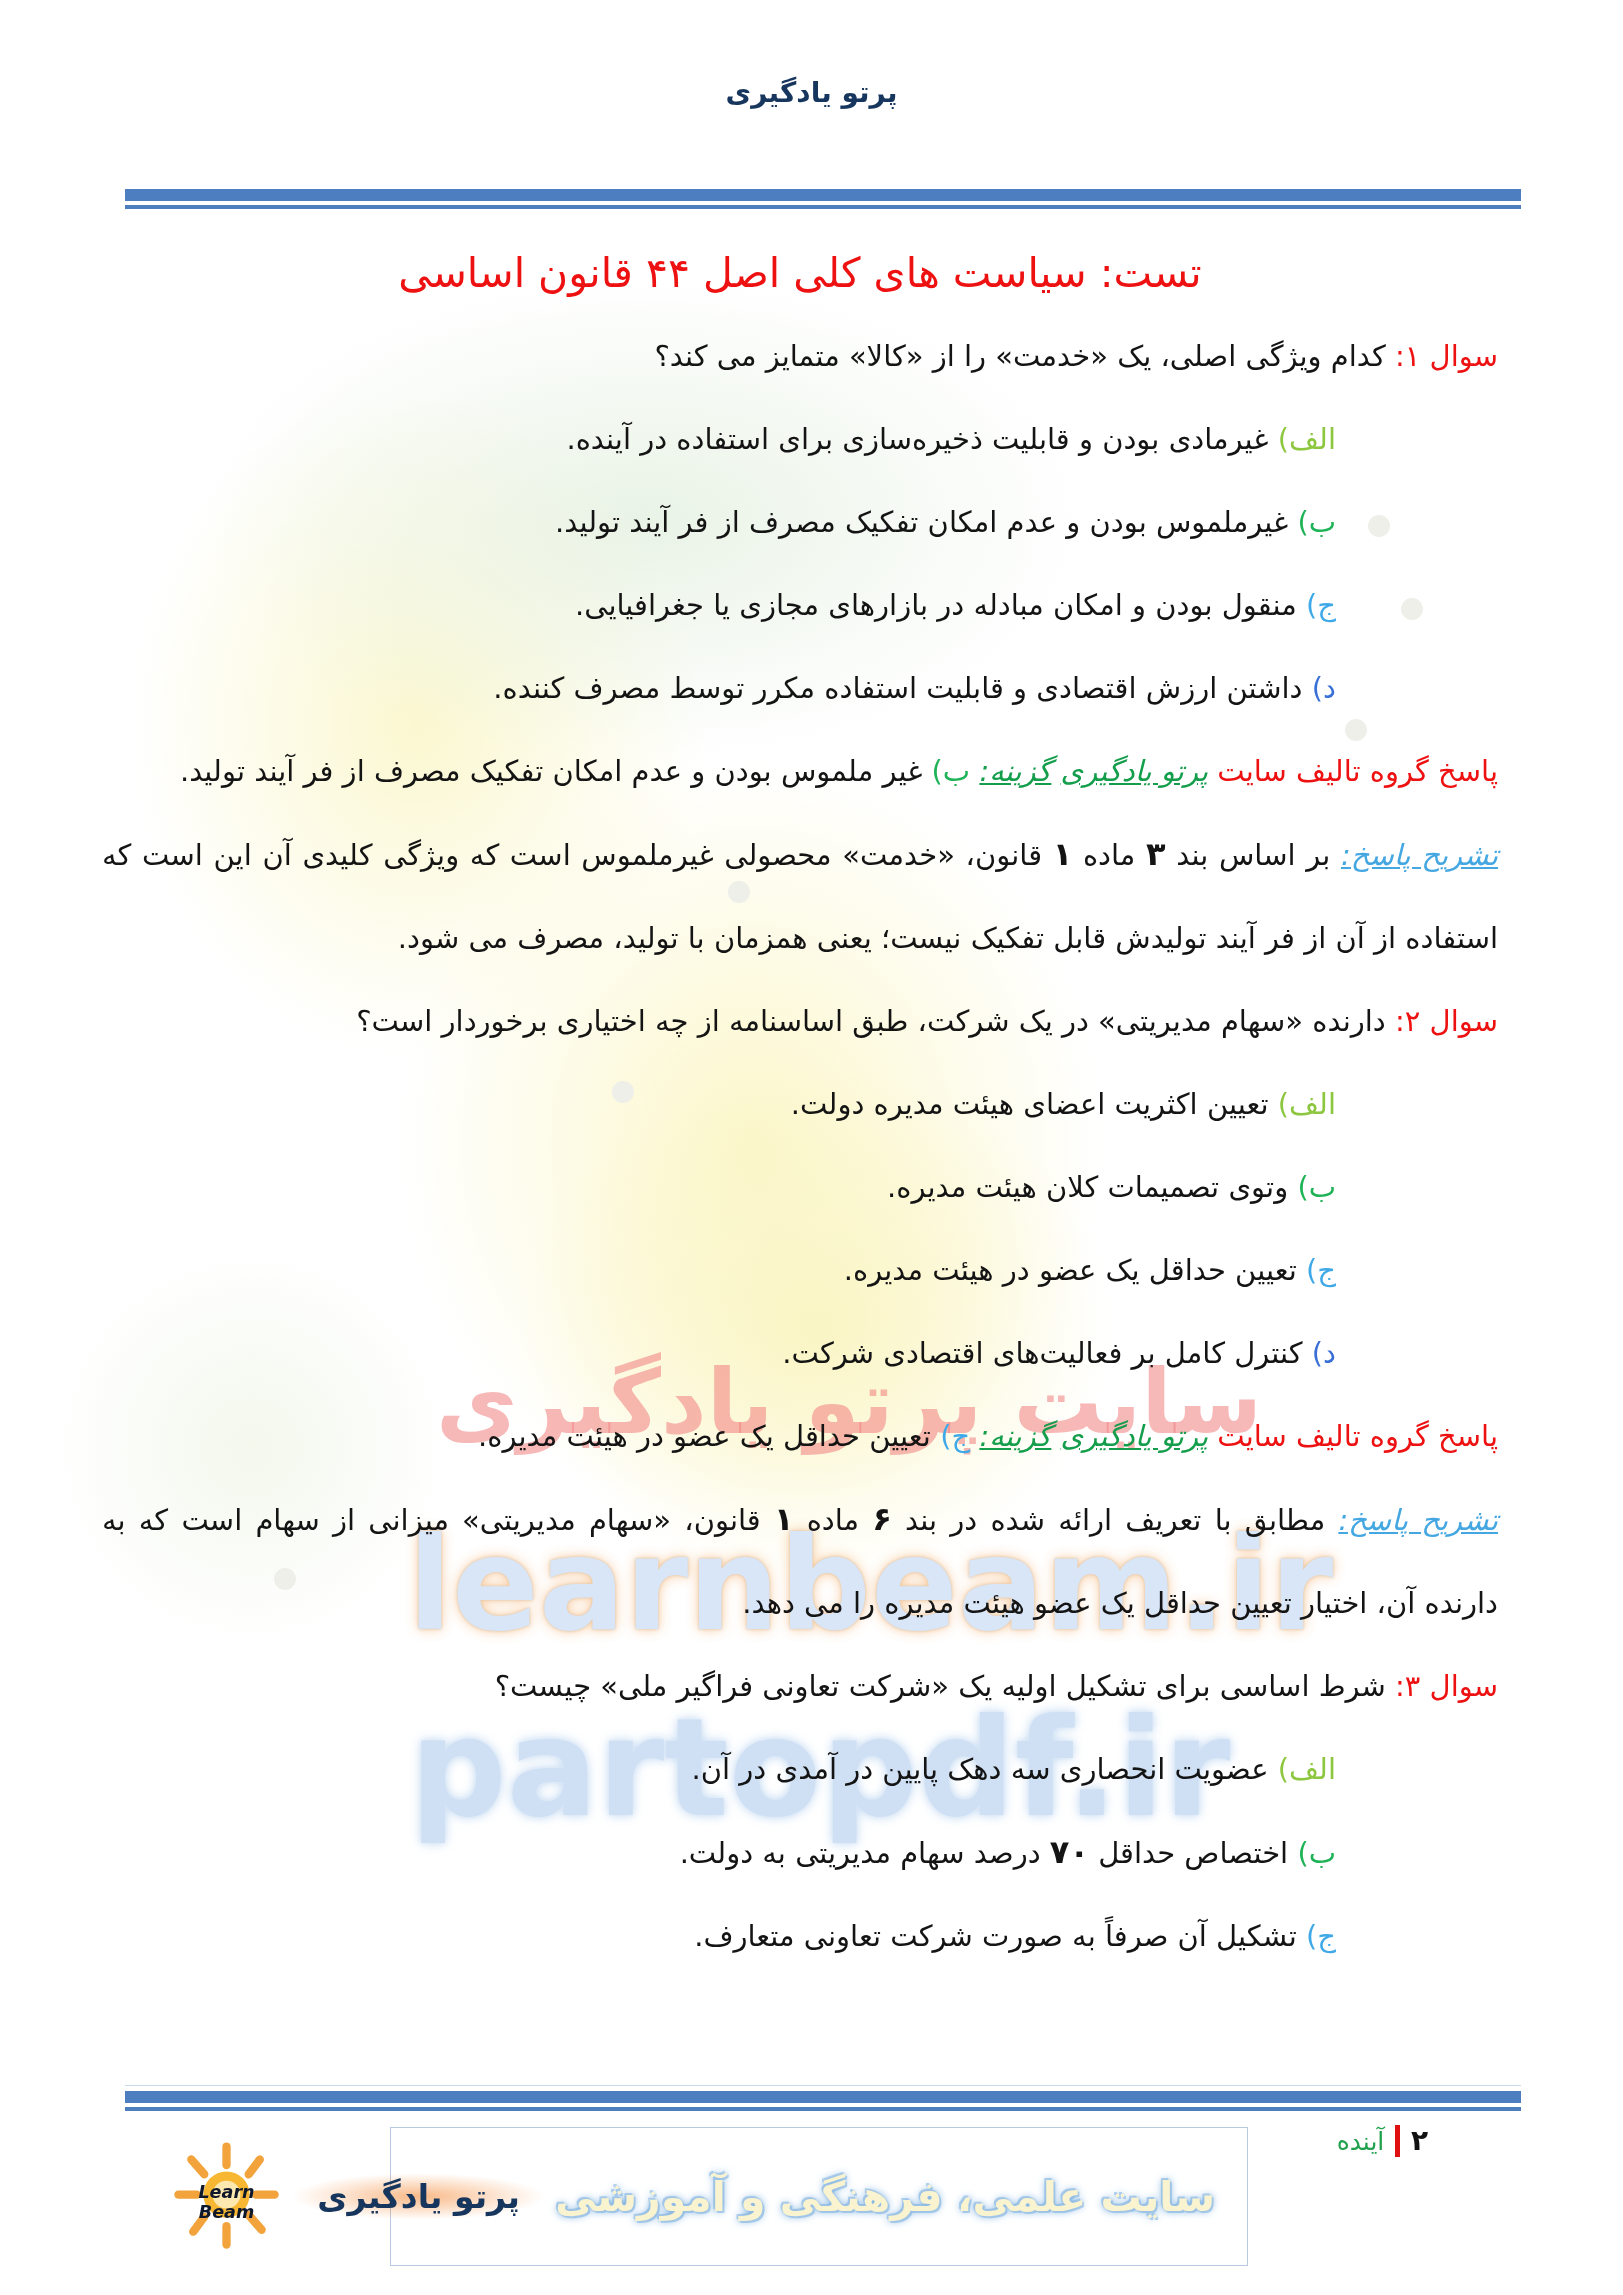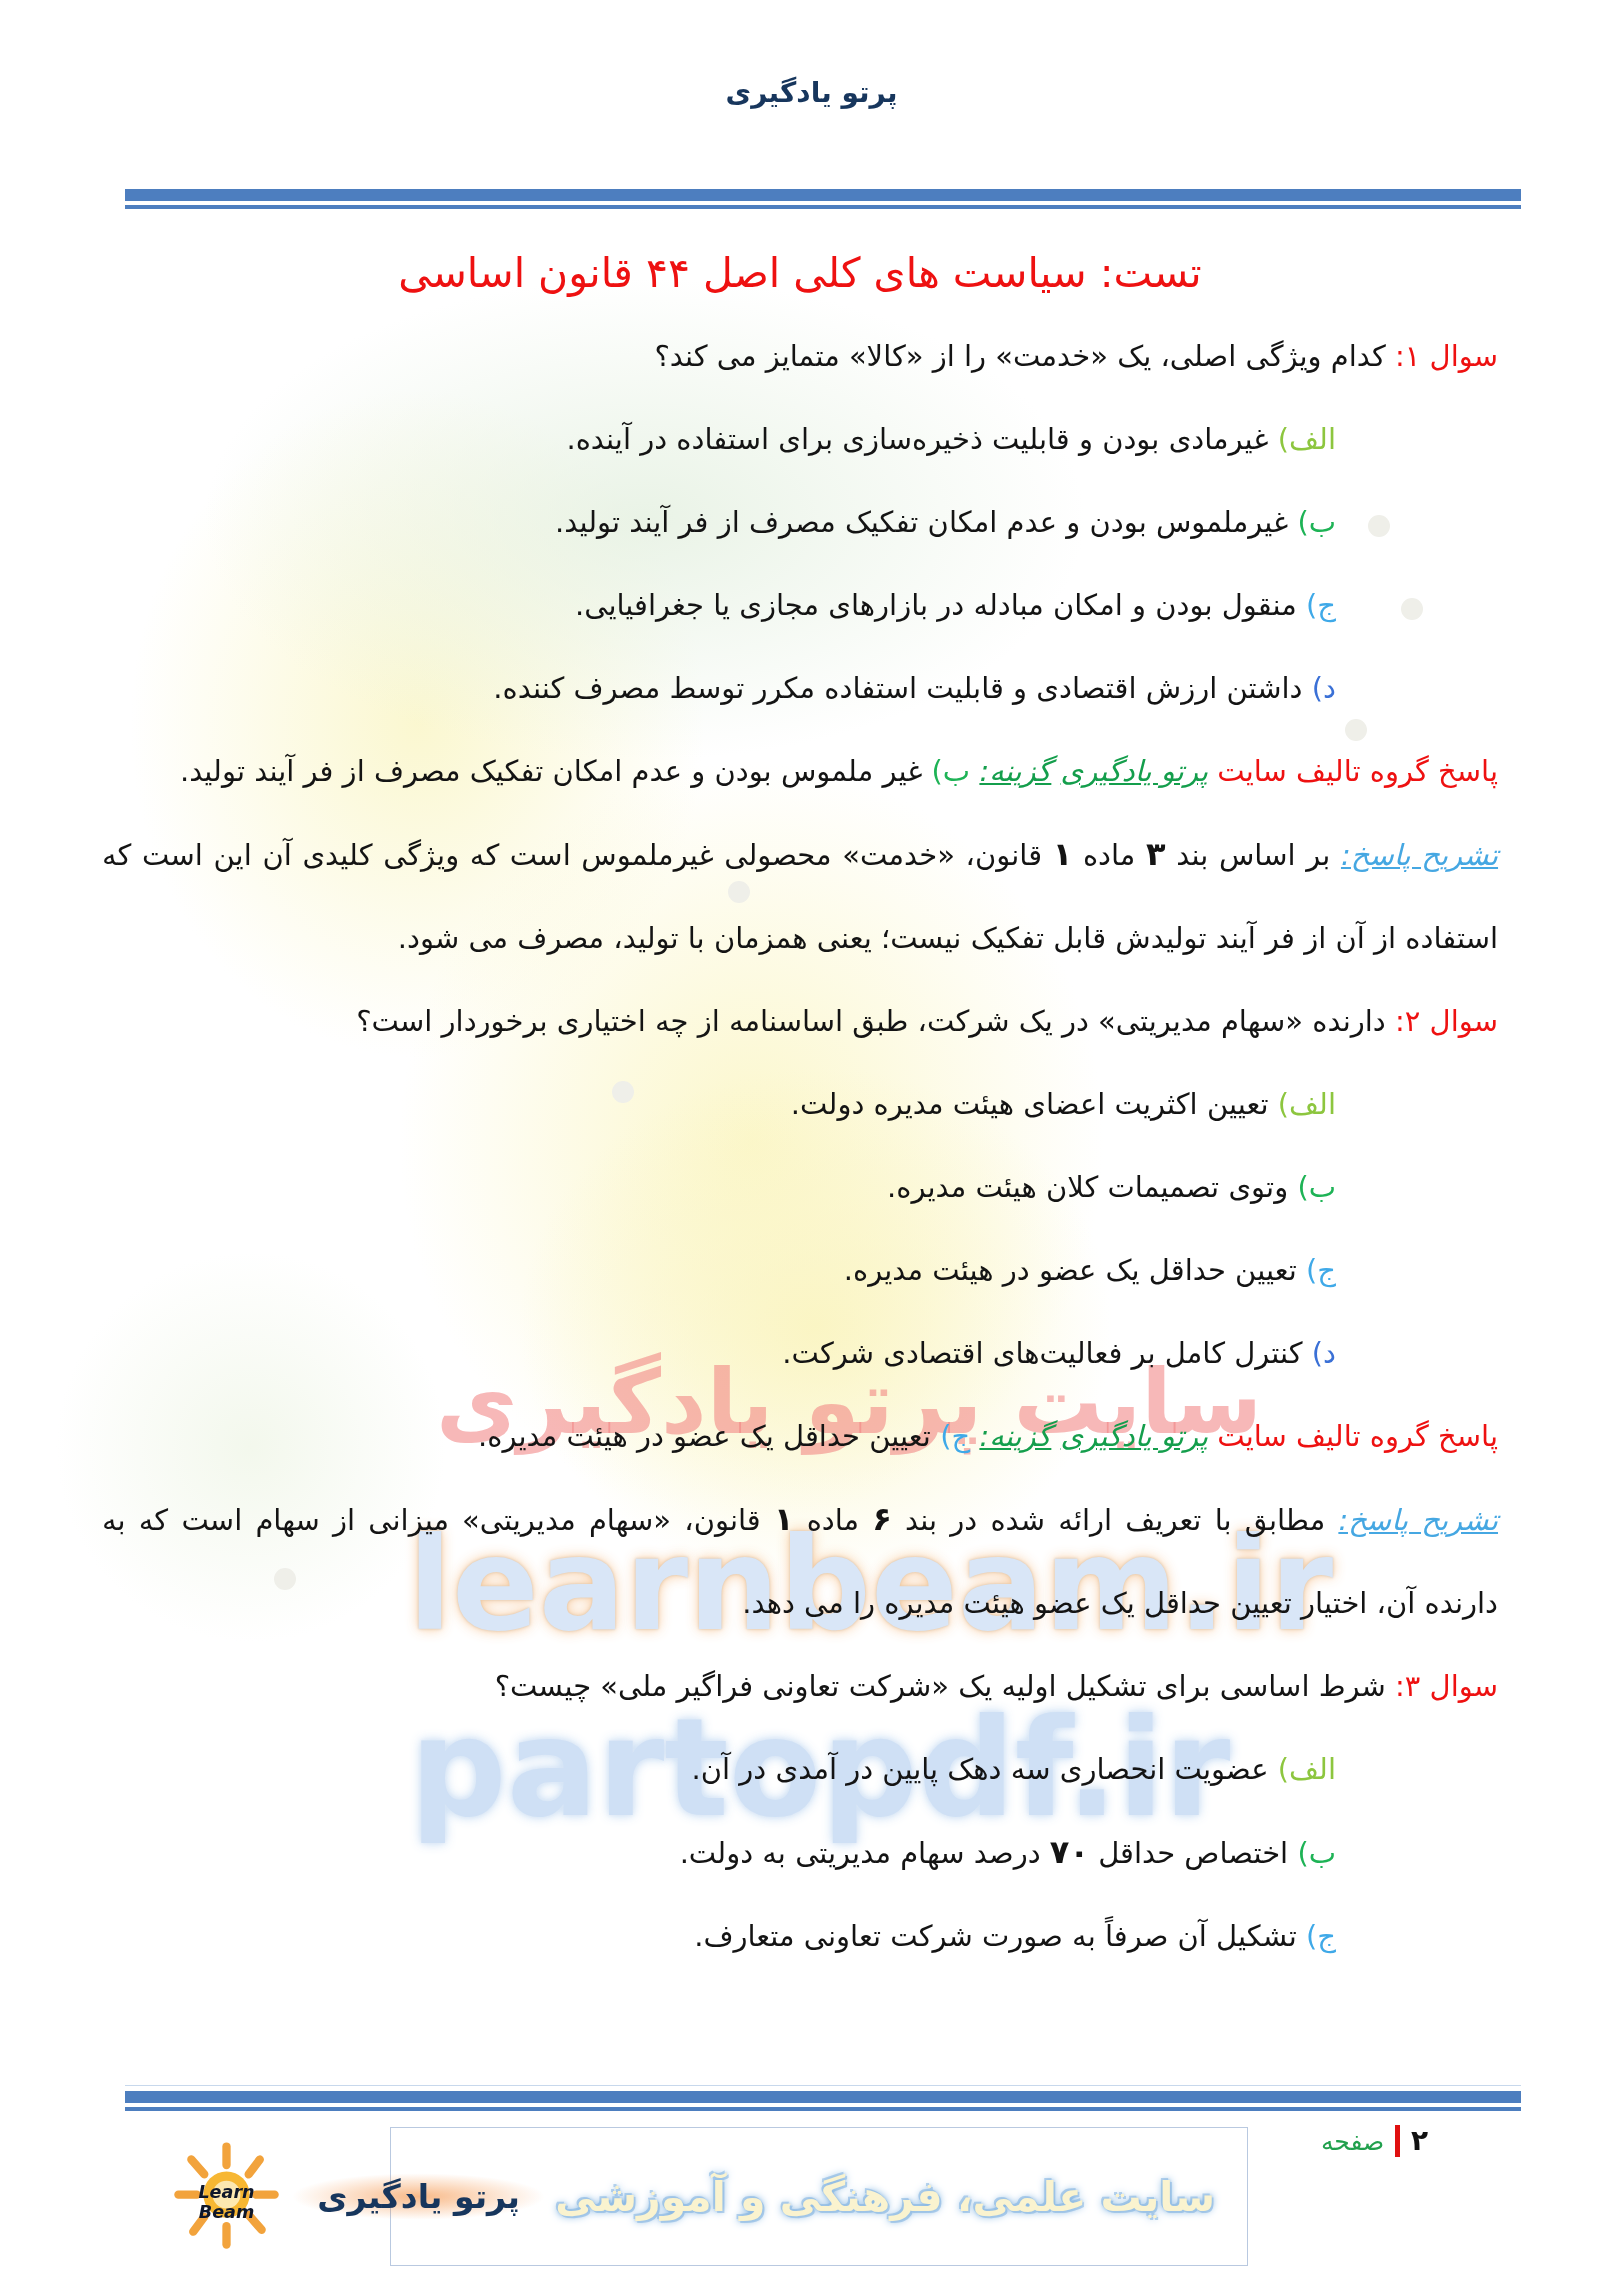--- a/index.html
+++ b/index.html
@@ -191,21 +191,21 @@
     <div class="row opt">
       <span class="c-cyan">ج)</span>
       <span>تشکیل آن صرفاً به صورت شرکت تعاونی متعارف.</span>
     </div>
 
   </div>
 
   <div class="rule rule-bottom"></div>
 
   <div class="pagenum">
-    <span class="pn-num">۲</span><span class="pn-bar"></span><span class="pn-word">صفحه</span>
+    <span class="pn-num">۲</span><span class="pn-bar"></span><span class="pn-word">آینده</span>
   </div>
 
   <div class="banner">
     <span class="tagline">سایت علمی، فرهنگی و آموزشی</span>
     <span class="brand">
       <span class="brand-swirl"></span>
       <span>پرتو یادگیری</span>
     </span>
     <span class="sunwrap">
       <svg width="111" height="111" viewBox="0 0 120 120">

